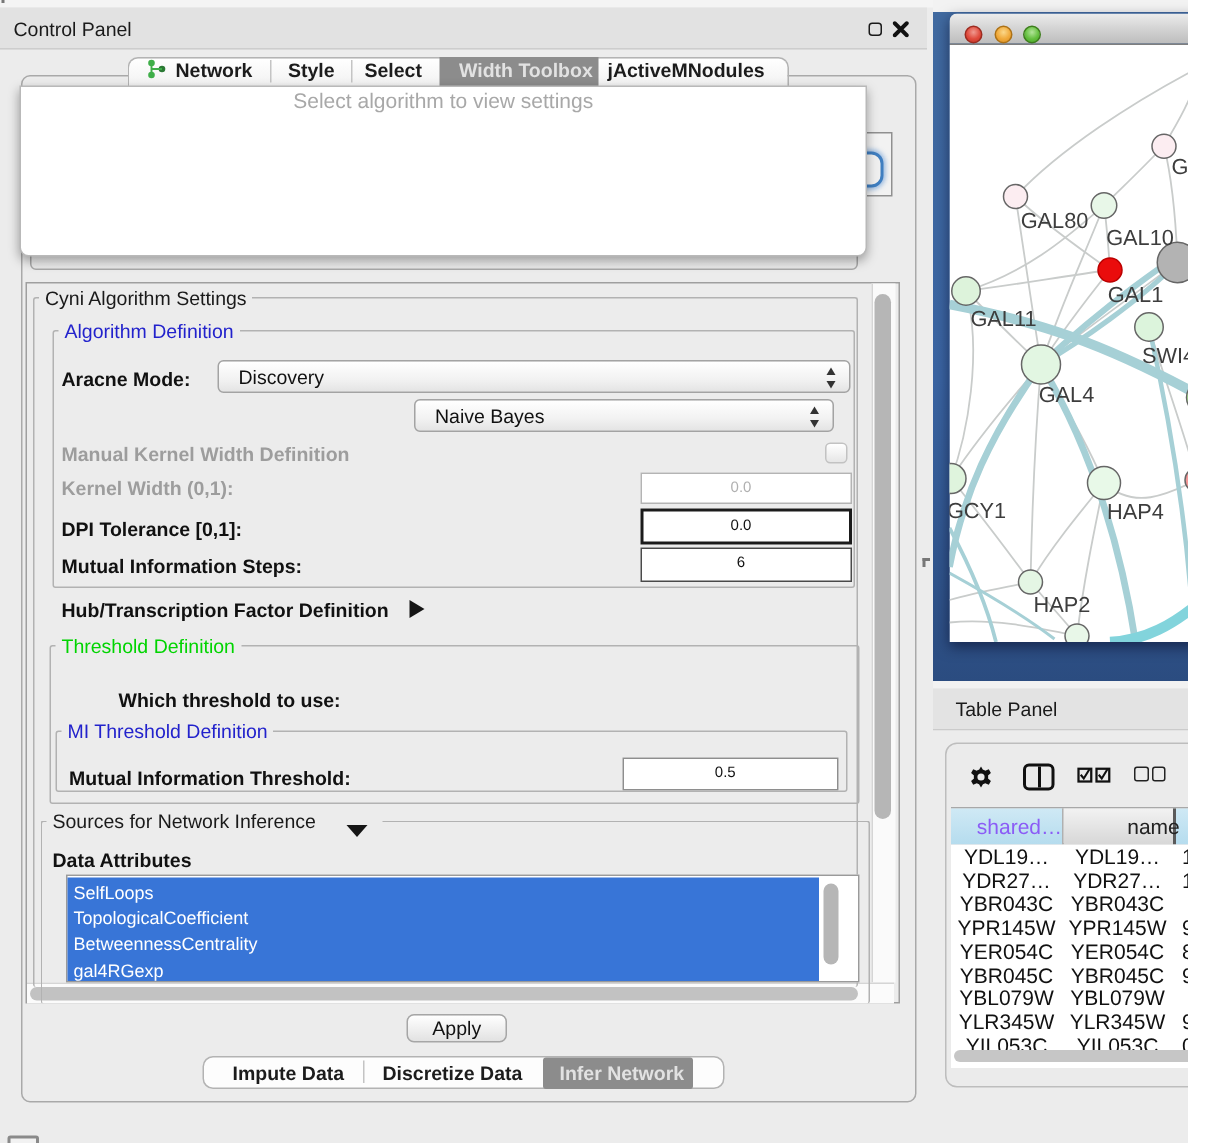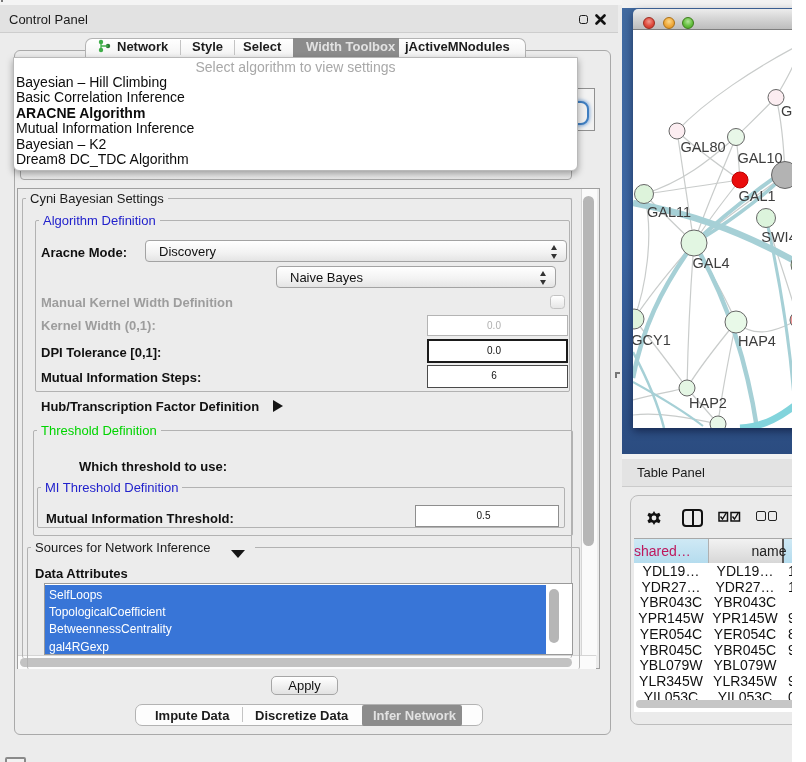--- a/index.html
+++ b/index.html
@@ -47,36 +47,30 @@
 <div class="ab" style="left:292.5px;top:38px;width:106px;height:20px;background:#8c8c8c;"></div>
 <div class="ab tabtx" style="left:306px;top:39px;color:#e2e2e2;">Width Toolbox</div>
 <div class="ab tabtx" style="left:405px;top:39px;">jActiveMNodules</div>
 
 <div class="ab" style="left:20px;top:160px;width:552px;height:20px;border:1px solid #a8a8a8;border-radius:4px;background:linear-gradient(#fdfdfd,#e9e9e9);box-sizing:border-box;"></div>
 <div class="ab" style="left:570px;top:88px;width:25px;height:43px;border:1px solid #909090;background:#f2f2f2;box-sizing:border-box;"></div>
     <div class="ab" style="left:566px;top:101px;width:23px;height:24px;border-radius:0 8px 8px 0;background:#f0f0f0;border:2.5px solid #3f7ec0;box-shadow:0 0 3px 1.5px rgba(80,140,210,.5);box-sizing:border-box;"></div>
 
 <div class="ab" style="left:13px;top:57px;width:565px;height:114px;background:#fff;border:1px solid #b9b9b9;border-radius:0 0 6px 6px;box-shadow:0 3px 7px rgba(0,0,0,.35);box-sizing:border-box;"></div>
 <div class="ab" style="left:13px;top:59px;width:565px;text-align:center;font-size:14px;color:#a8a8a8;">Select algorithm to view settings</div>
-<div class="ab" style="left:16px;top:74.5px;font-size:14px;color:#0c0c0c;line-height:15.5px;white-space:pre;">Bayesian – Hill Climbing
-Basic Correlation Inference
-<b>ARACNE Algorithm</b>
-Mutual Information Inference
-Bayesian – K2
-Dream8 DC_TDC Algorithm</div>
 
 <div class="ab" style="left:17px;top:188px;width:583px;height:481px;border:1px solid #9f9f9f;box-sizing:border-box;"></div>
 <div class="ab" style="left:581px;top:189px;width:15px;height:466px;background:#fafafa;border-left:1px solid #d5d5d5;"></div>
 <div class="thumbv" style="left:583px;top:196px;width:11px;height:350px;"></div>
 
 <div class="ab" style="left:18px;top:655px;width:578px;height:13px;background:#fbfbfb;border-top:1px solid #d5d5d5;"></div>
 <div class="thumbv" style="left:20px;top:658px;width:552px;height:9px;background:#c2c2c2;"></div>
 
 <div class="fs" style="left:22px;top:198px;width:550px;height:460px;border-bottom:none;"></div>
-<div class="leg" style="left:26px;top:192px;color:#1a1a1a;">Cyni Bayesian Settings</div>
+<div class="leg" style="left:26px;top:192px;color:#1a1a1a;">Cyni Algorithm Settings</div>
 
 <div class="fs" style="left:35px;top:220px;width:535px;height:172px;"></div>
 <div class="leg" style="left:39px;top:214px;color:#2222cc;">Algorithm Definition</div>
 
 <div class="ab lbl" style="left:41px;top:245px;">Aracne Mode:</div>
 <div class="combo" style="left:134px;top:240px;width:422px;margin-left:11px;">
       <span class="tx">Discovery</span>
       <span class="step"></span>
     </div>
 <div class="combo" style="left:276px;top:266px;width:280px;">
@@ -236,21 +230,21 @@
 <div class="ab" style="left:767.5px;top:511px;width:9.5px;height:9.5px;border:1.5px solid #222;border-radius:2px;box-sizing:border-box;"></div>
 <svg class="ab" style="left:793px;top:506px;" width="14" height="20" viewBox="0 0 14 20">
       <path d="M1 1 L8.5 1 L13 5.5 L13 19 L1 19 Z" fill="none" stroke="#111" stroke-width="2"></path>
       <path d="M8.5 1 L8.5 5.5 L13 5.5" fill="none" stroke="#111" stroke-width="1.6"></path>
     </svg>
 
 <div class="ab" style="left:634px;top:538px;width:172px;height:25px;border-top:1px solid #a8a8a8;border-bottom:1px solid #999;box-sizing:border-box;"></div>
 <div class="ab" style="left:634px;top:539px;width:74px;height:24px;background:linear-gradient(#cfe9f5,#b5dcee);"></div>
 <div class="ab" style="left:708px;top:539px;width:74px;height:24px;background:linear-gradient(#f2f2f2,#d7d7d7);border-left:1px solid #b0b0b0;box-sizing:border-box;"></div>
 <div class="ab" style="left:782px;top:539px;width:24px;height:24px;background:linear-gradient(#cfe9f5,#b5dcee);border-left:2px solid #5a5a5a;box-sizing:border-box;"></div>
-<div class="ab" style="left:634px;top:543px;width:74px;text-align:left;font-size:14px;color:#be185d;">shared…</div>
+<div class="ab" style="left:634px;top:543px;width:74px;text-align:right;font-size:14px;color:#8b5cf6;">shared…</div>
 <div class="ab" style="left:708px;top:543px;width:74px;text-align:center;font-size:14px;color:#222;margin-left:24px;">name</div>
 <div class="ab" style="left:634px;top:563px;width:172px;height:149px;background:#fff;"></div>
 <div class="ab" style="left:634px;top:564px;width:172px;height:148px;overflow:hidden;font-size:14px;color:#111;">
   <div style="position:absolute;left:0;top:0;width:74px;text-align:center;line-height:15.7px;white-space:pre;">YDL19…
 YDR27…
 YBR043C
 YPR145W
 YER054C
 YBR045C
 YBL079W

